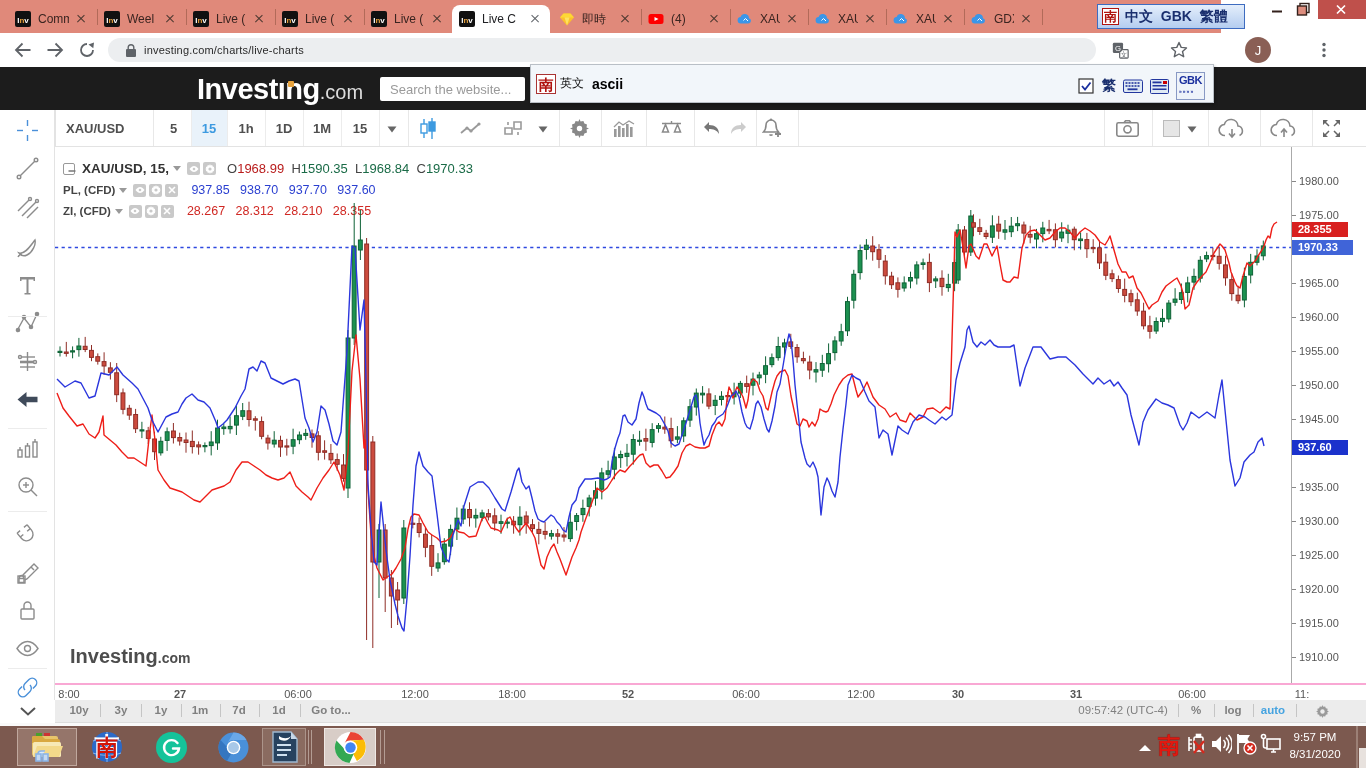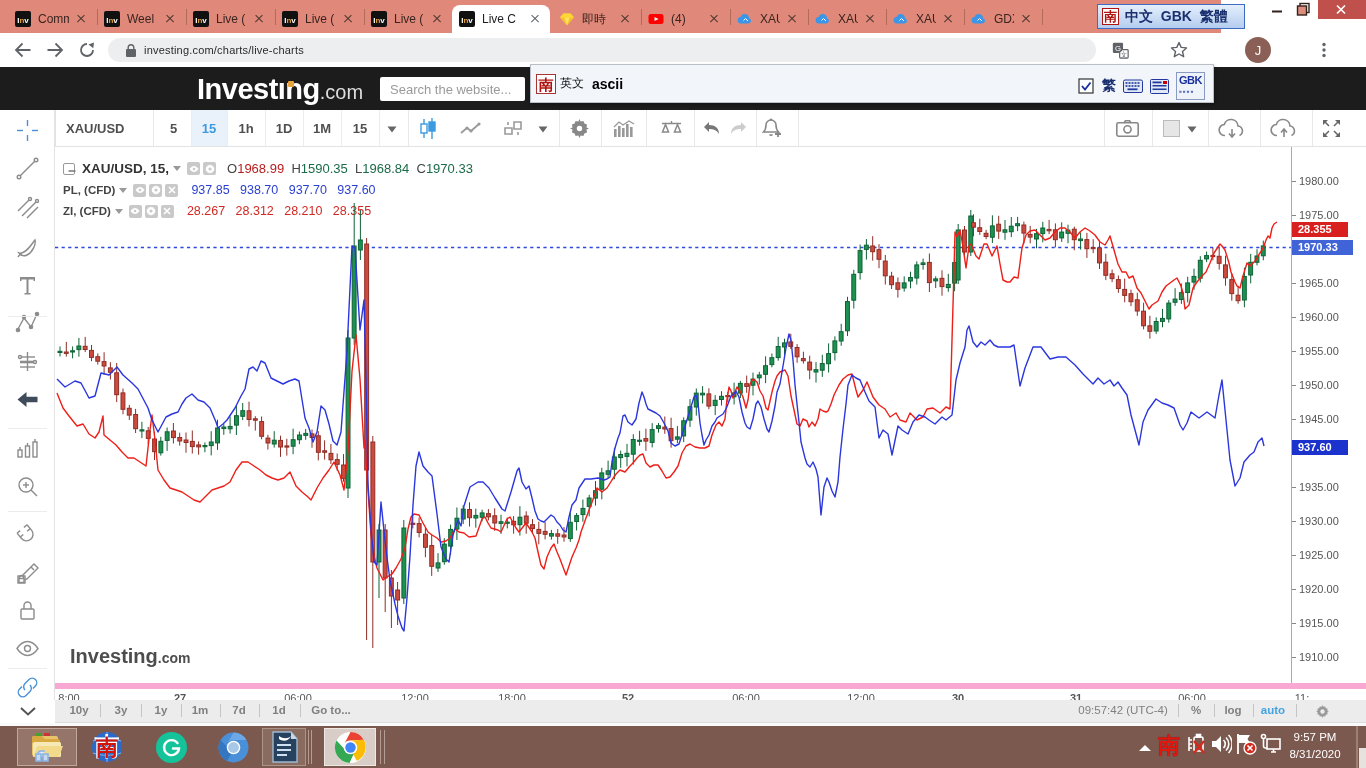--- a/index.html
+++ b/index.html
@@ -62,21 +62,21 @@
 .ptick { position:absolute; left:0; width:4px; height:1px; background:#888; }
 .ptag { position:absolute; left:0px; height:15px; color:#fff; font-size:11px; font-weight:bold; line-height:15px; padding-left:6px; }
 .legend { position:absolute; left:8px; font-size:11.5px; color:#444; display:flex; align-items:center; white-space:nowrap; }
 .lgbox { display:inline-block; width:13px; height:13px; background:#c9c9c9; border-radius:2px; margin-right:3px; position:relative; }
 .lgbox svg { position:absolute; left:1.5px; top:1.5px; }
 .lgcaret { display:inline-block; width:0; height:0; border-left:4px solid transparent; border-right:4px solid transparent; border-top:5px solid #999; margin:0 6px 0 4px; }
 .wmark { position:absolute; left:15px; top:498px; font-weight:bold; font-size:20px; color:#4d4d4d; }
 .wmark .c { font-size:14px; font-weight:bold; color:#4d4d4d; }
 
 
-.taxis { position:absolute; left:55px; top:683px; width:1311px; height:17px; border-top:6px solid #f9a8d4; background:#fff; }
+.taxis { position:absolute; left:55px; top:683px; width:1311px; height:17px; border-top:2px solid #f9a8d4; background:#fff; }
 .tlab { position:absolute; top:3px; font-size:11px; color:#555; transform:translateX(-50%); }
 .tlab.b { font-weight:bold; }
 
 
 .botbar { position:absolute; left:55px; top:700px; width:1311px; height:23px; background:#ececec; border-bottom:1px solid #ddd; font-size:11.5px; color:#808080; font-weight:bold; }
 .bb { position:absolute; top:4px; transform:translateX(-50%); }
 .bbsep { position:absolute; top:4px; width:1px; height:13px; background:#c5c5c5; }
 .botchev { position:absolute; left:0; top:700px; width:55px; height:23px; background:#fff; display:flex; align-items:center; justify-content:center; }
 .whitestrip { position:absolute; left:0; top:723px; width:1366px; height:3px; background:#fafafa; }
 

